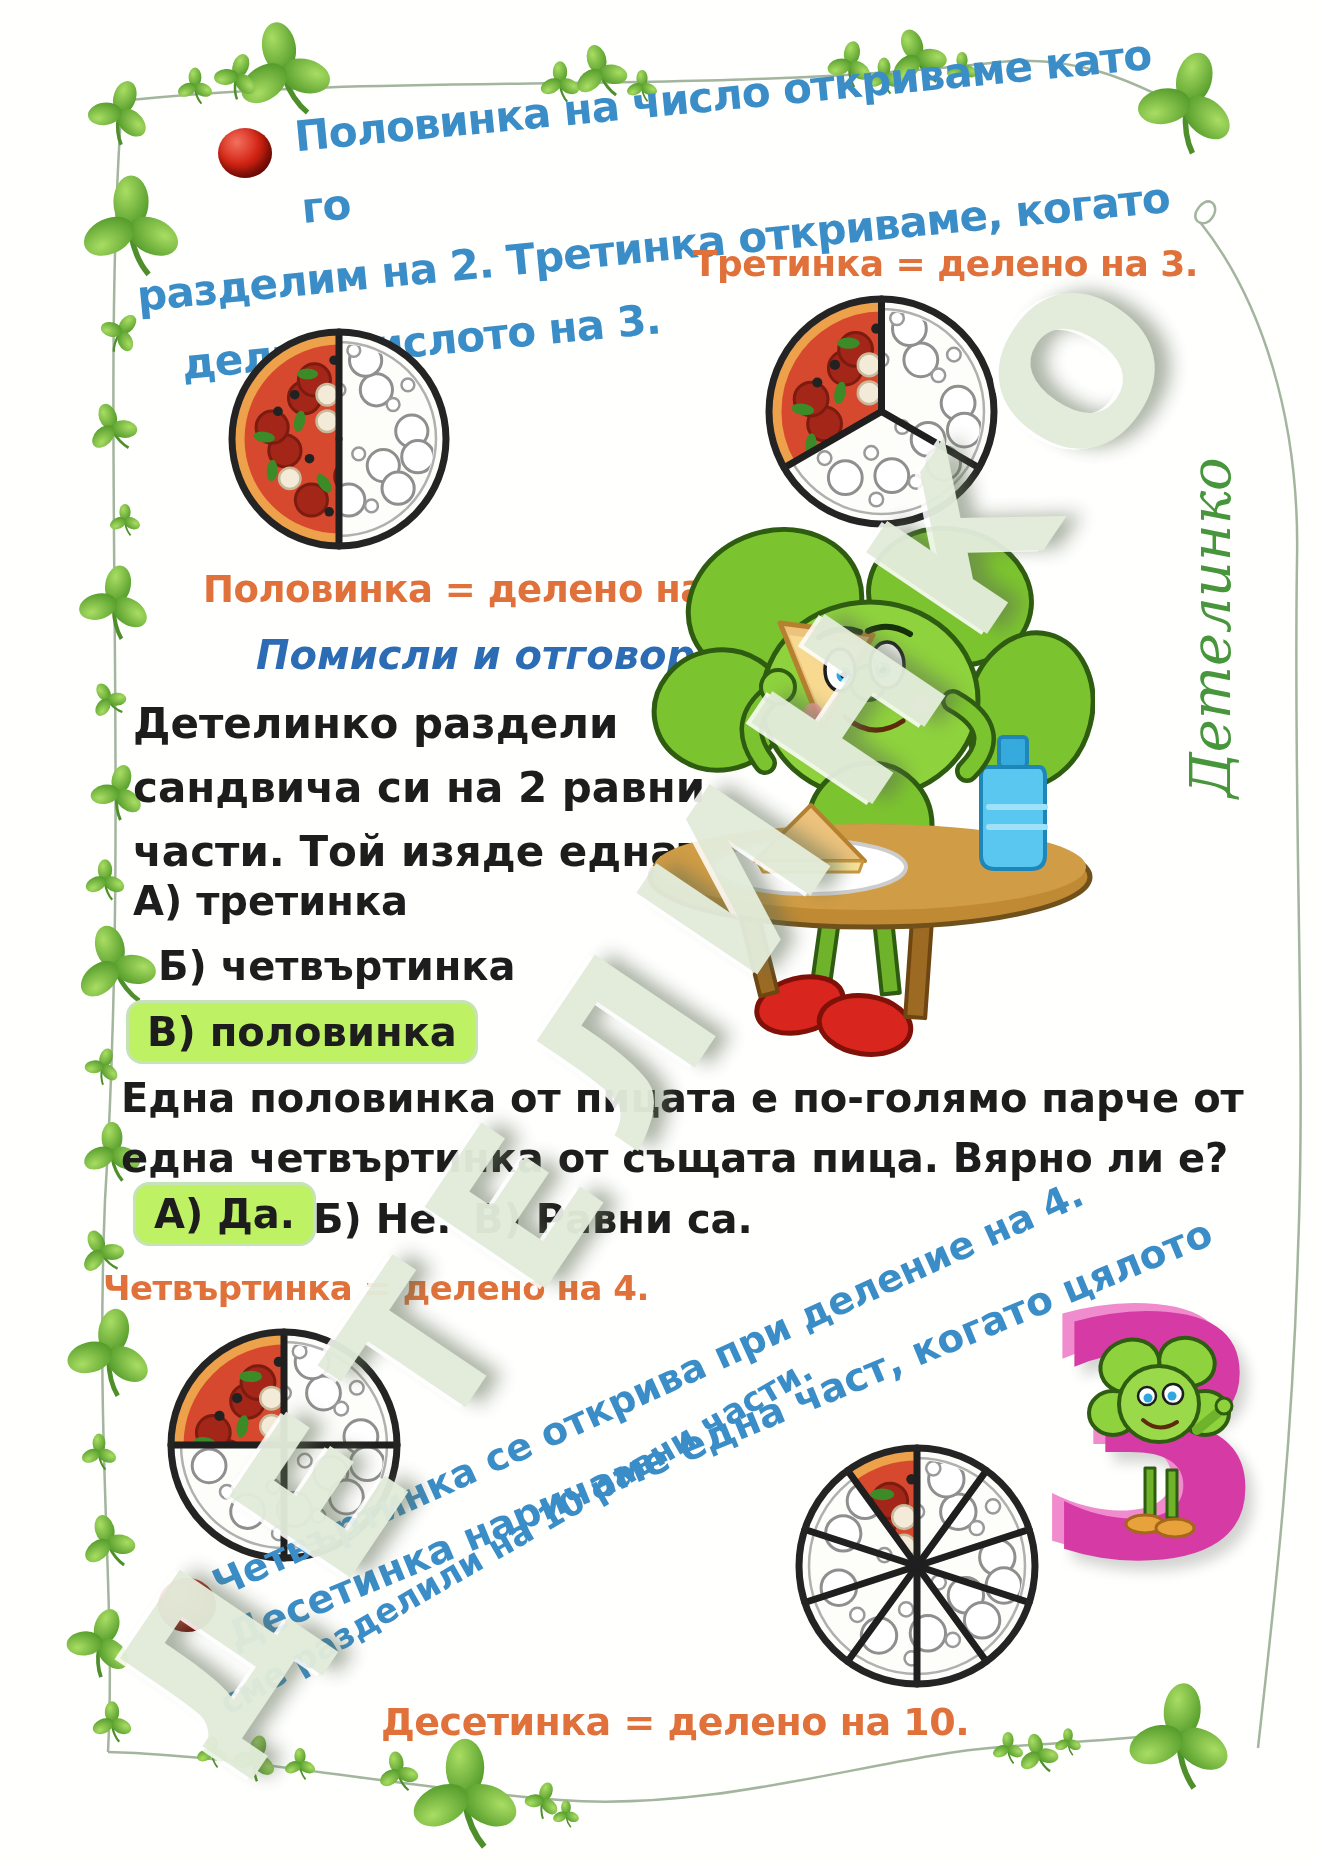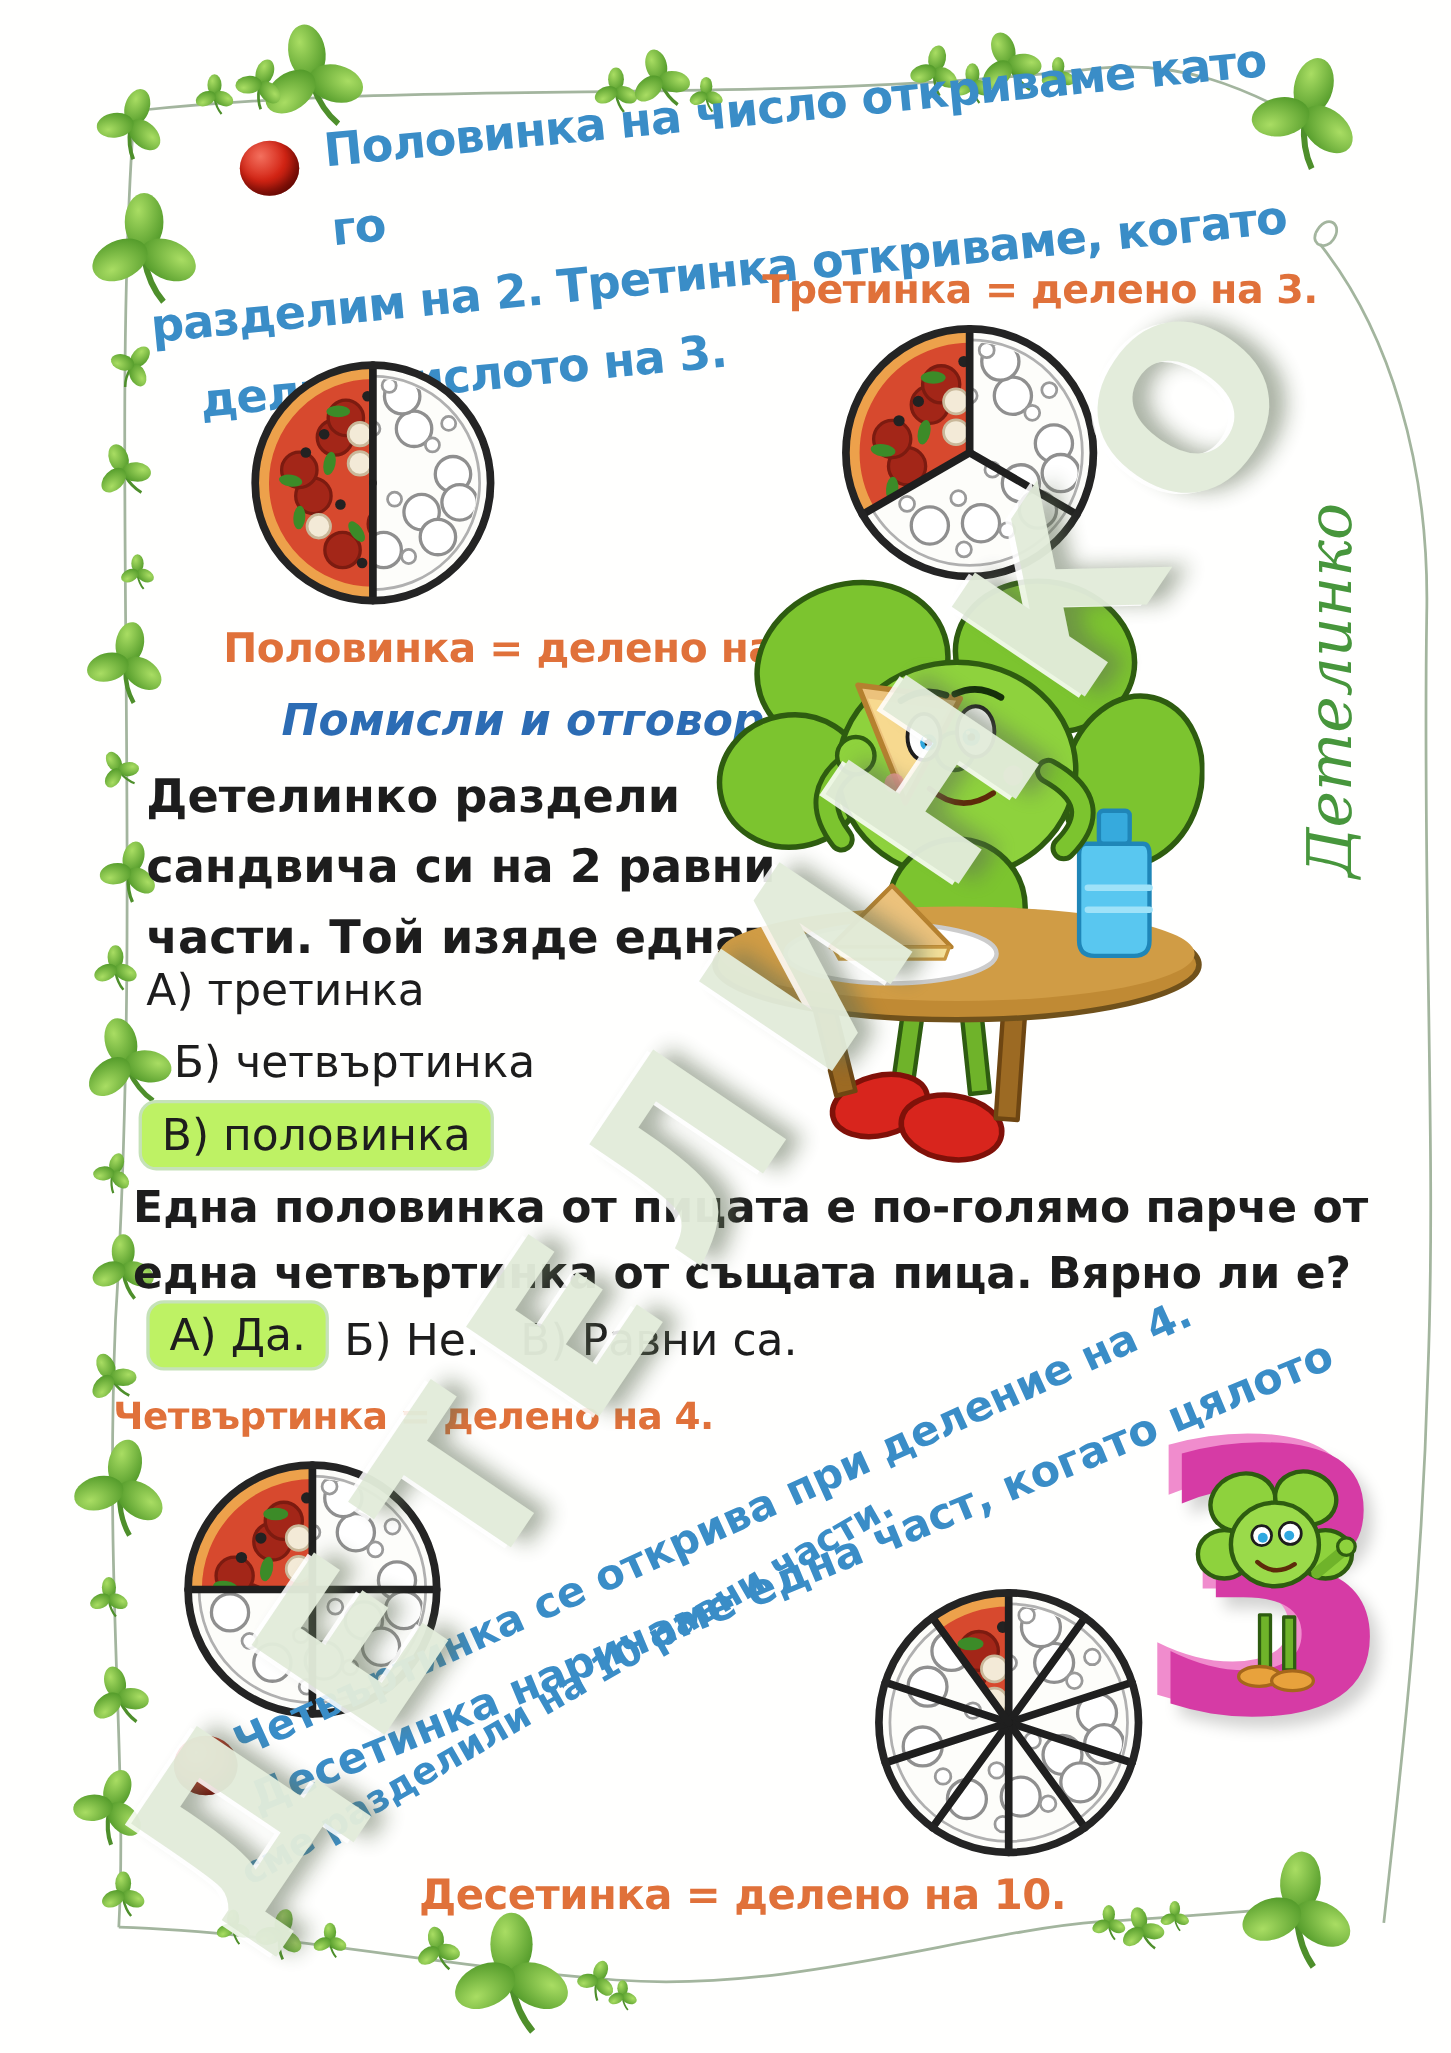--- a/index.html
+++ b/index.html
@@ -30,21 +30,21 @@
   .f-quarter{left:103px;top:1268px;font-size:34px;}
   .f-tenth{left:381px;top:1700px;font-size:38px;}
 
   .think{left:256px;top:632px;font-size:40px;font-weight:700;font-style:italic;
          color:var(--c-blue_italic,#2c6cb4);z-index:2;}
 
   .qtext{position:absolute;color:var(--c-ink,#1d1d1d);font-weight:700;z-index:2;white-space:nowrap;}
   .q1{left:133px;top:692px;font-size:42px;line-height:64px;}
   .q2{left:121px;top:1068px;font-size:40px;line-height:60px;}
 
-  .opt{position:absolute;color:var(--c-ink,#1d1d1d);font-weight:400;font-size:40px;z-index:2;white-space:nowrap;}
+  .opt{position:absolute;color:var(--c-ink,#1d1d1d);font-weight:700;font-size:40px;z-index:2;white-space:nowrap;}
   .boxed{border:3px solid var(--c-box_green,#c5e2b8);border-radius:16px;background:#bef264;padding:6px 18px;}
   .q1o1{left:133px;top:878px;}
   .q1o2{left:122px;top:943px;margin-left:36px;}
   .q1o3{left:126px;top:1000px;}
   .q2o1{left:133px;top:1182px;}
   .q2o2{left:313px;top:1196px;}
   .q2o3{left:473px;top:1196px;}
 
   .pizza{position:absolute;z-index:2;}
   .p-half{left:226px;top:326px;width:226px;height:226px;}

